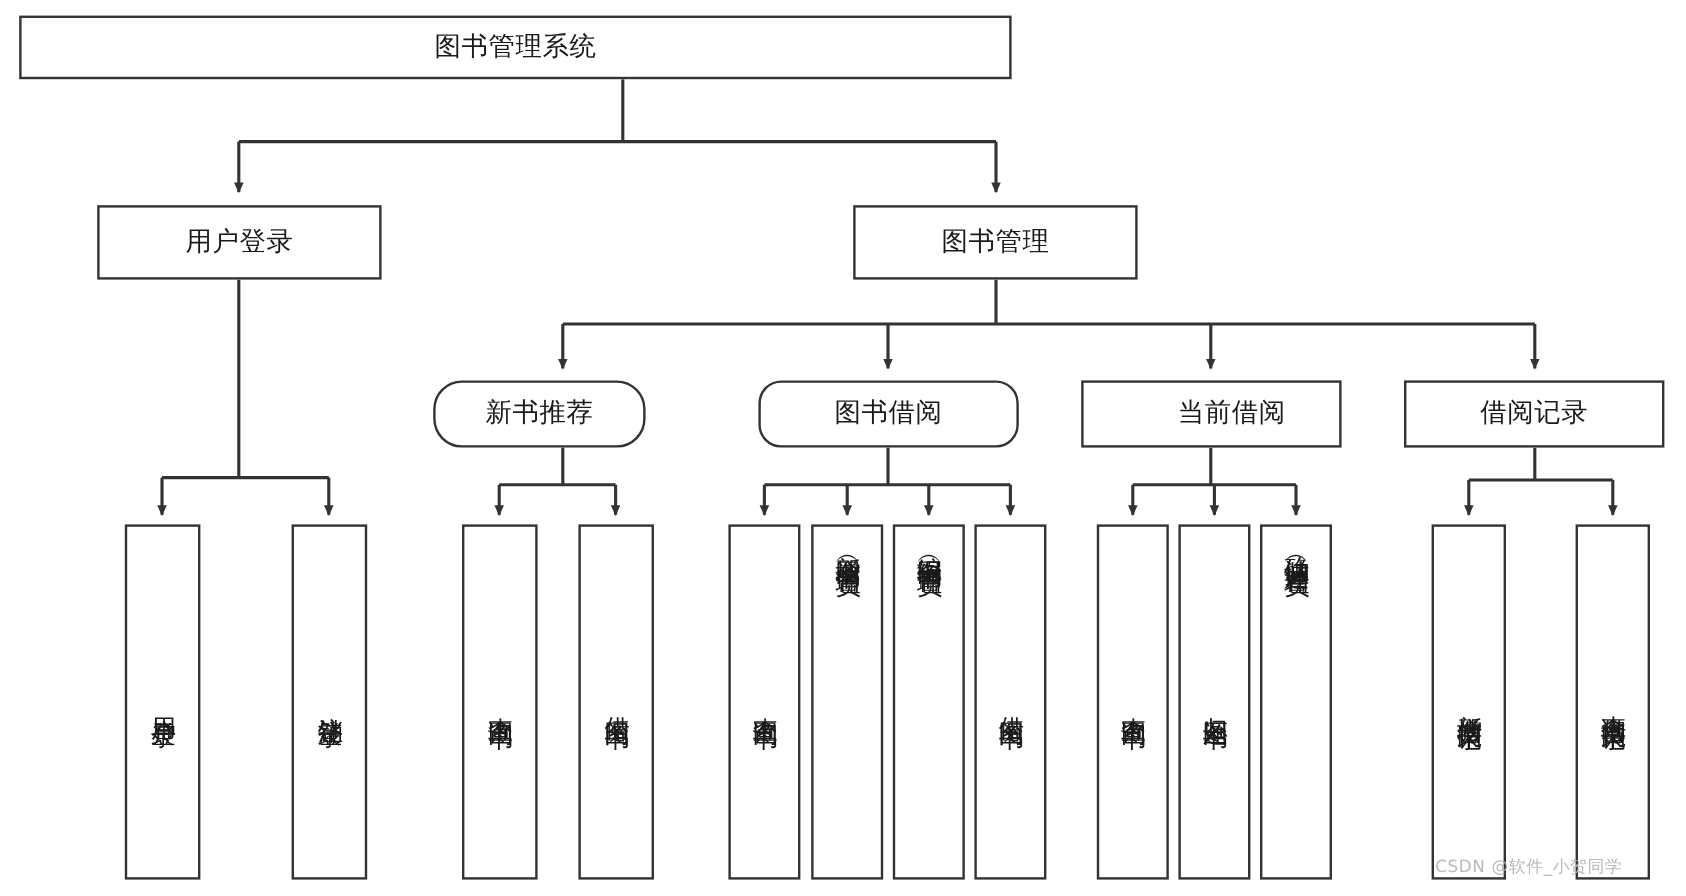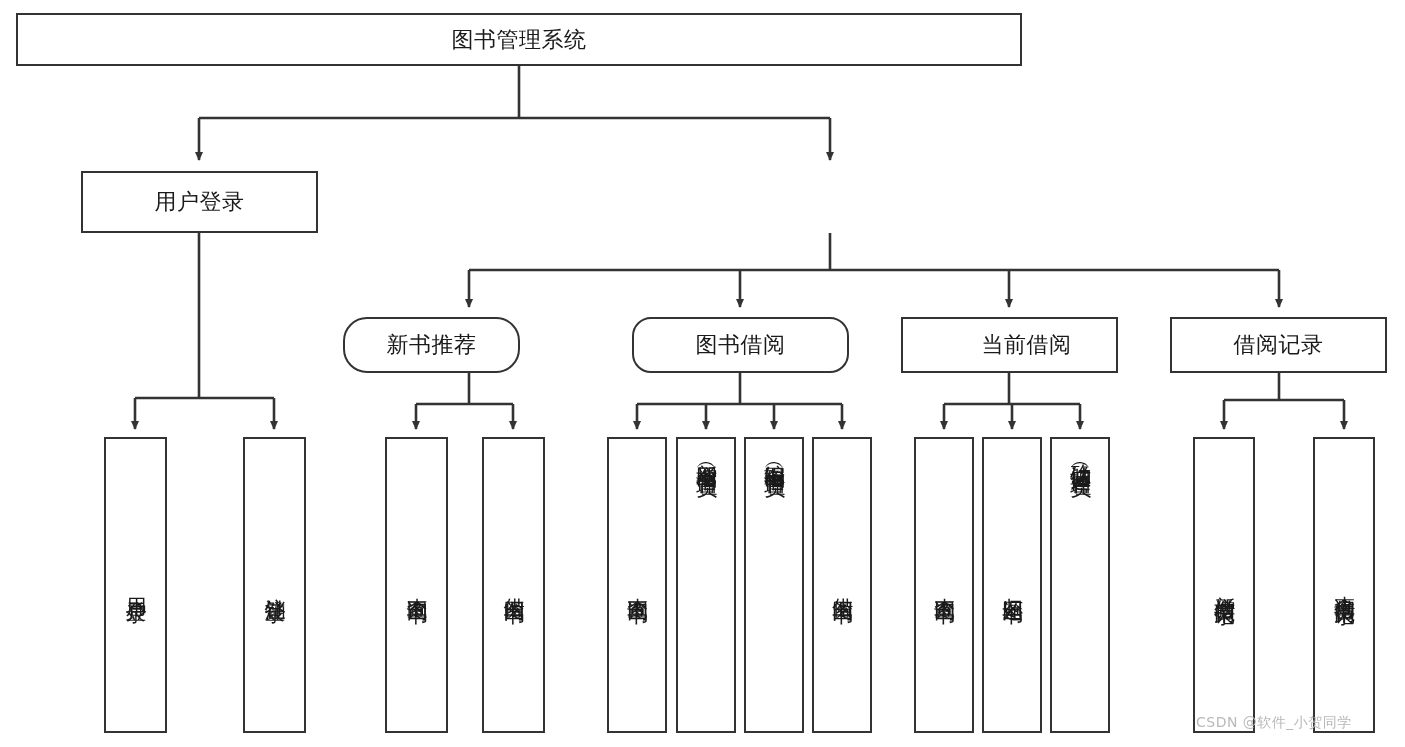--- a/index.html
+++ b/index.html
@@ -115,29 +115,32 @@
       <path d="M1012,404 L1012,429" marker-end="url(#arrow)"></path>
       <path d="M1080,404 L1080,429" marker-end="url(#arrow)"></path>
 
       <path d="M1279,373 L1279,400"></path>
       <path d="M1224,400 L1344,400"></path>
       <path d="M1224,400 L1224,429" marker-end="url(#arrow)"></path>
       <path d="M1344,400 L1344,429" marker-end="url(#arrow)"></path>
     </g>
   </svg>
 
-  <div class="node horiz" style="left:16px; top:13px; width:1006px; height:53px;">
+  <div class="node horiz" style="left:16px; top:13px; width:827px; height:53px;">
     <span class="label">图书管理系统</span>
   </div>
 
   <div class="node horiz" style="left:81px; top:171px; width:237px; height:62px;">
     <span class="label">用户登录</span>
   </div>
+  <div class="node horiz" style="left:711px; top:171px; width:237px; height:62px;">
+    <span class="label">图书管理</span>
+  </div>
 
-  <div class="node horiz" style="left:343px; top:317px; width:177px; height:56px;border-radius:24px;">
+  <div class="node horiz" style="left:361px; top:317px; width:177px; height:56px;border-radius:24px;">
     <span class="label">新书推荐</span>
   </div>
   <div class="node horiz" style="left:632px; top:317px; width:217px; height:56px;border-radius:19px;">
     <span class="label">图书借阅</span>
   </div>
   <div class="node horiz" style="left:901px; top:317px; width:217px; height:56px;padding-left:34px;">
     <span class="label">当前借阅</span>
   </div>
   <div class="node horiz" style="left:1170px; top:317px; width:217px; height:56px;">
     <span class="label">借阅记录</span>

